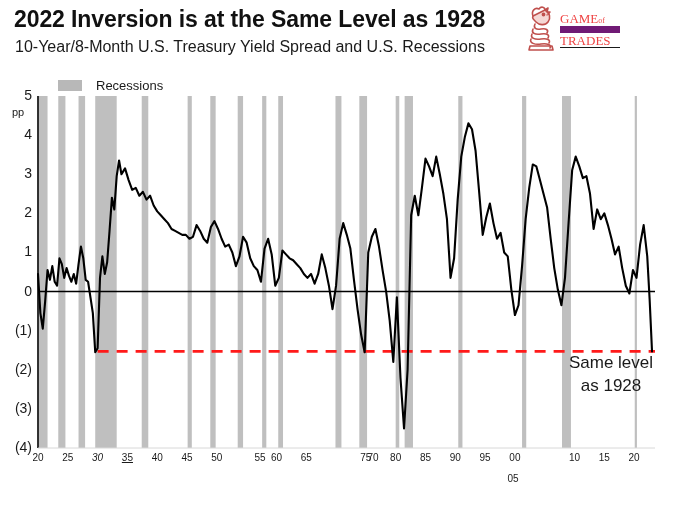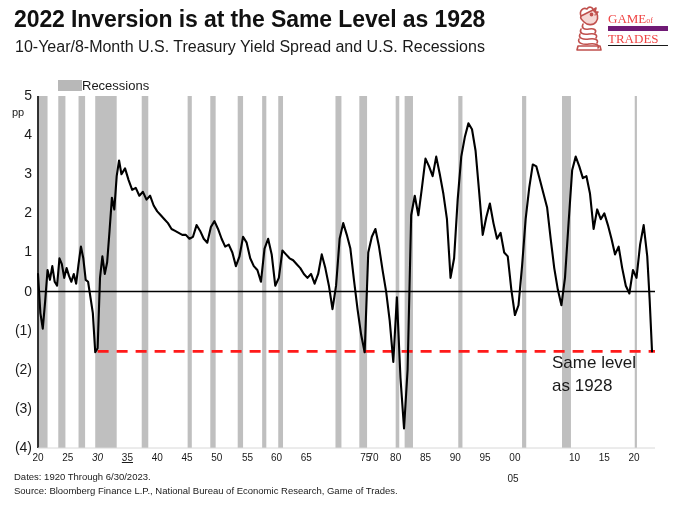--- a/index.html
+++ b/index.html
@@ -13,21 +13,20 @@
     font-family: "Liberation Sans", sans-serif;
     color: #1a1a1a;
     overflow: hidden;
     position: relative;
   }
   #page {
     position: relative;
     width: 628px;
     height: 512px;
     background: #ffffff;
-    padding-left: 48px;
   }
 
   
   #header {
     position: absolute;
     left: 0; top: 0;
     width: 680px;
     height: 70px;
   }
   #chart-title {
@@ -69,42 +68,42 @@
   .logo-line {
     font-family: "Liberation Serif", serif;
     color: #ef4444;
     font-size: 13px;
     letter-spacing: 0px;
     white-space: nowrap;
   }
   .logo-line .sm { font-size: 8px; }
   #logo-line-1 { border: none; }
   #logo-line-2 {
-    border-top: 5px solid #701a75;
+    border-top: 7px solid #701a75;
     border-bottom: 1px solid #1a1a1a;
     padding-top: 1px;
     margin-top: 1px;
   }
 
   
   #pp-label {
     position: absolute;
     left: 12px; top: 70px;
     font-size: 11px;
     color: #1a1a1a;
     margin-top: 36px;
   }
 
   
   #legend {
     position: absolute;
     left: 58px; top: 78px;
     display: flex;
     align-items: center;
-    gap: 0;
+    gap: 14px;
   }
   #legend-swatch {
     width: 24px; height: 11px;
     background: #b8b8b8;
   }
   #legend-label {
     font-size: 13px;
     color: #1a1a1a;
   }
 
@@ -140,21 +139,21 @@
   }
 
   
   #annotation {
     position: absolute;
     left: 552px;
     top: 352px;
     font-size: 17px;
     color: #1a1a1a;
     line-height: 1.35;
-    text-align: left;
+    text-align: center;
     width: 118px;
   }
 
   
   #footnotes {
     position: absolute;
     left: 14px;
     top: 470px;
     font-size: 9.5px;
     color: #1a1a1a;
@@ -229,43 +228,39 @@
         <line x1="97.61352657004831" y1="351.3955555555556" x2="655" y2="351.3955555555556" stroke="#ff1a1a" stroke-width="2.6" stroke-dasharray="11 8"></line>
         <path d="M38.00 273.96 L40.38 313.07 L42.77 328.71 L45.15 301.33 L47.54 270.04 L49.92 279.82 L52.31 266.13 L54.69 281.78 L57.08 285.69 L59.46 258.31 L61.85 264.18 L64.23 277.87 L66.61 268.09 L69.00 275.91 L71.38 281.78 L73.77 273.96 L76.15 283.73 L78.54 264.18 L80.92 246.58 L83.31 258.31 L85.69 279.82 L88.08 281.78 L90.46 297.42 L92.84 313.07 L95.23 352.18 L97.61 348.27 L100.00 277.87 L102.38 256.36 L104.77 273.96 L107.15 262.22 L109.54 230.93 L111.92 197.69 L114.31 209.42 L116.69 176.18 L119.07 160.53 L121.46 174.22 L125.04 168.36 L128.61 180.09 L132.19 189.87 L135.77 187.91 L139.34 195.73 L142.92 191.82 L146.50 199.64 L150.07 195.73 L153.65 205.51 L157.23 211.38 L160.80 215.29 L164.38 219.20 L167.96 223.11 L171.53 228.98 L175.11 230.93 L178.69 232.89 L182.26 234.84 L185.84 234.84 L189.42 238.76 L193.00 236.80 L196.57 225.07 L200.15 230.93 L203.73 238.76 L207.30 242.67 L210.88 227.02 L214.46 221.16 L218.03 228.98 L221.61 238.76 L225.19 246.58 L228.76 244.62 L232.34 252.44 L235.92 266.13 L239.49 256.36 L243.07 236.80 L246.65 242.67 L250.22 258.31 L253.80 266.13 L257.38 270.04 L260.95 281.78 L264.53 248.53 L268.11 238.76 L271.69 254.40 L275.26 285.69 L278.84 277.87 L282.42 250.49 L285.99 254.40 L289.57 258.31 L293.15 260.27 L296.72 264.18 L300.30 268.09 L303.88 273.96 L307.45 277.87 L311.03 273.96 L314.61 283.73 L318.18 273.96 L321.76 254.40 L325.34 268.09 L328.91 285.69 L332.49 309.16 L336.07 285.69 L339.64 238.76 L343.22 223.11 L346.80 234.84 L350.37 248.53 L353.95 279.82 L357.53 309.16 L361.11 334.58 L364.68 352.18 L368.26 252.44 L371.84 236.80 L375.41 228.98 L378.99 246.58 L382.57 270.04 L386.14 291.56 L389.72 320.89 L393.30 361.96 L396.87 297.42 L400.45 377.60 L404.03 428.44 L407.60 369.78 L411.18 215.29 L414.76 195.73 L418.33 215.29 L421.91 187.91 L425.49 158.58 L429.06 166.40 L432.64 176.18 L436.22 156.62 L439.80 174.22 L443.37 193.78 L446.95 219.20 L450.53 277.87 L454.10 258.31 L457.68 199.64 L461.26 156.62 L464.83 137.07 L468.41 123.38 L471.99 129.24 L475.56 150.76 L479.14 191.82 L482.72 234.84 L486.29 217.24 L489.87 203.56 L493.45 223.11 L497.02 238.76 L500.60 232.89 L504.18 252.44 L507.75 256.36 L511.33 289.60 L514.91 315.02 L518.49 305.24 L522.06 266.13 L525.64 219.20 L529.22 187.91 L532.79 164.44 L536.37 166.40 L539.95 180.09 L543.52 193.78 L547.10 207.47 L550.68 238.76 L554.25 268.09 L557.83 289.60 L561.41 305.24 L564.98 277.87 L568.56 223.11 L572.14 170.31 L575.71 156.62 L579.29 166.40 L582.87 178.13 L586.44 176.18 L590.02 193.78 L593.60 228.98 L597.17 209.42 L600.75 219.20 L604.33 213.33 L607.91 225.07 L611.48 238.76 L615.06 254.40 L618.64 246.58 L622.21 268.09 L625.79 285.69 L629.37 293.51 L632.94 270.04 L636.52 277.87 L640.10 244.62 L643.67 225.07 L647.25 256.36 L649.63 299.38 L652.02 351.40 L655.00 NaN " fill="none" stroke="#000000" stroke-width="2.1" stroke-linejoin="round" stroke-linecap="round"></path>
       </svg>
   </div>
 
   <div id="annotation">
     <div>Same level</div>
     <div>as 1928</div>
   </div>
 
-  <div id="footnotes">
-    <div>Dates: 1920 Through 6/30/2023.</div>
-    <div>Source: Bloomberg Finance L.P., National Bureau of Economic Research, Game of Trades.</div>
-  </div>
 
 <div class="y-tick-label" style="left: 2px; top: 87px;">5</div>
     <div class="y-tick-label" style="left: 2px; top: 126.111px;">4</div>
     <div class="y-tick-label" style="left: 2px; top: 165.222px;">3</div>
     <div class="y-tick-label" style="left: 2px; top: 204.333px;">2</div>
     <div class="y-tick-label" style="left: 2px; top: 243.444px;">1</div>
     <div class="y-tick-label" style="left: 2px; top: 282.556px;">0</div>
     <div class="y-tick-label" style="left: 2px; top: 321.667px;">(1)</div>
     <div class="y-tick-label" style="left: 2px; top: 360.778px;">(2)</div>
     <div class="y-tick-label" style="left: 2px; top: 399.889px;">(3)</div>
     <div class="y-tick-label" style="left: 2px; top: 439px;">(4)</div>
     <div class="x-tick-label" style="left: 38px;">20</div>
     <div class="x-tick-label" style="left: 67.8068px;">25</div>
     <div class="x-tick-label" style="left: 97.6135px; font-style: italic;">30</div>
     <div class="x-tick-label" style="left: 127.42px; text-decoration: underline;">35</div>
     <div class="x-tick-label" style="left: 157.227px;">40</div>
     <div class="x-tick-label" style="left: 187.034px;">45</div>
     <div class="x-tick-label" style="left: 216.841px;">50</div>
-    <div class="x-tick-label" style="left: 240px; text-align: right;">55</div>
+    <div class="x-tick-label" style="left: 260px;">55</div>
     <div class="x-tick-label" style="left: 276.454px;">60</div>
     <div class="x-tick-label" style="left: 306.261px;">65</div>
     <div class="x-tick-label" style="left: 341px; margin-left: 19px;">70</div>
     <div class="x-tick-label" style="left: 365.874px;">75</div>
     <div class="x-tick-label" style="left: 395.681px;">80</div>
     <div class="x-tick-label" style="left: 425.488px;">85</div>
     <div class="x-tick-label" style="left: 455.295px;">90</div>
     <div class="x-tick-label" style="left: 485.101px;">95</div>
     <div class="x-tick-label" style="left: 514.908px;">00</div>
     <div class="x-tick-label" style="left: 513px; margin-top: 21px;">05</div>

